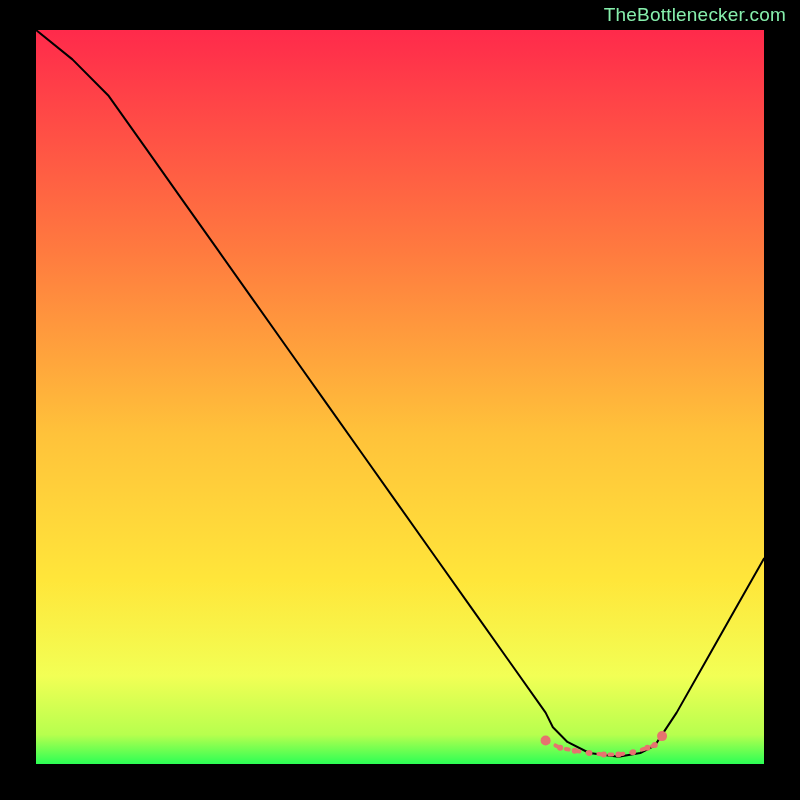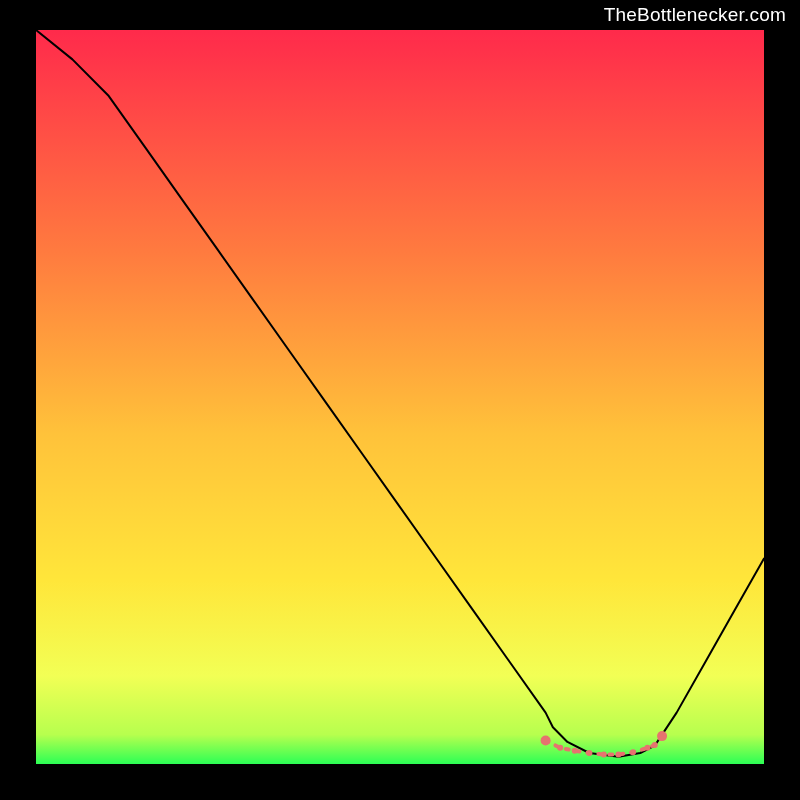--- a/index.html
+++ b/index.html
@@ -8,21 +8,21 @@
     width: 800px;
     height: 800px;
     background: #000;
     overflow: hidden;
     font-family: Arial, Helvetica, sans-serif;
   }
   .watermark {
     position: absolute;
     top: 4px;
     right: 14px;
-    color: #ffffff;
+    color: #86efac;
     font-size: 19px;
     font-weight: 400;
     letter-spacing: 0.2px;
     z-index: 10;
   }
   .frame {
     position: absolute;
     box-sizing: border-box;
     background: #000;
   }

